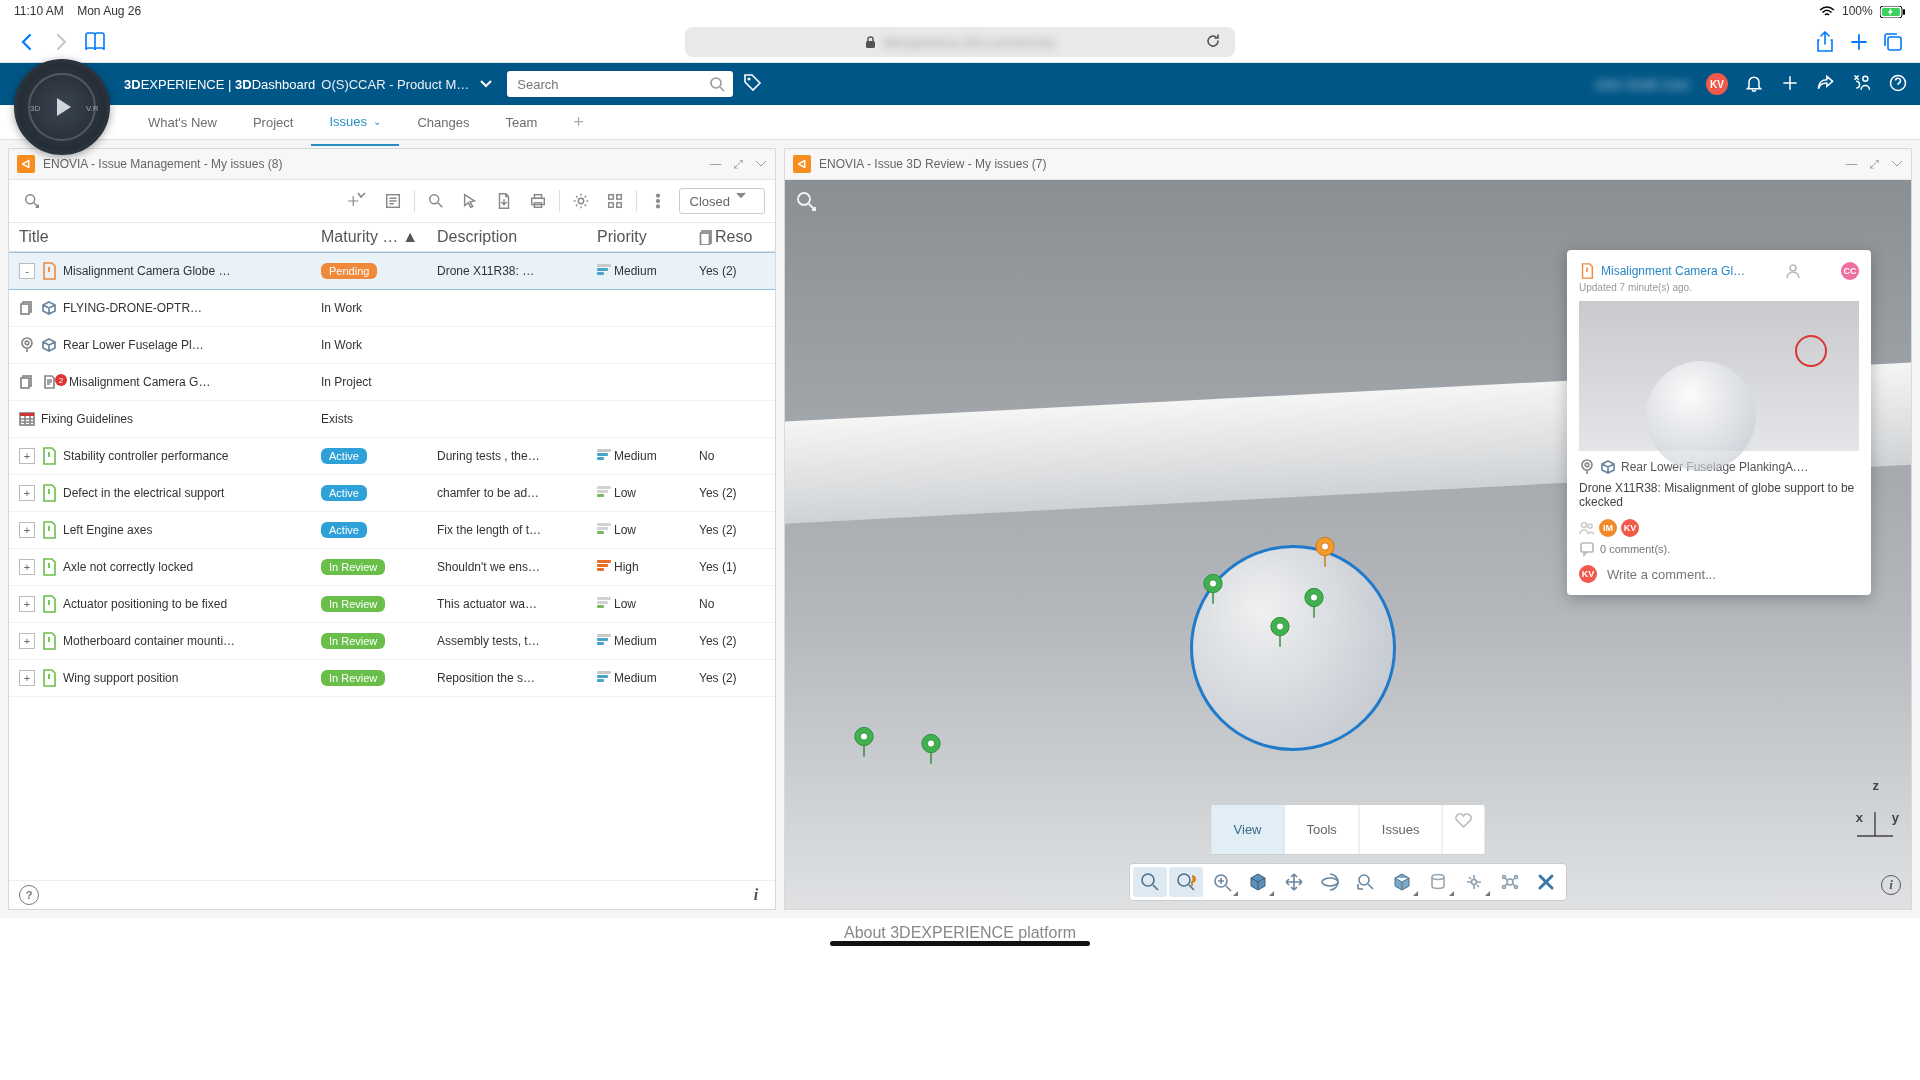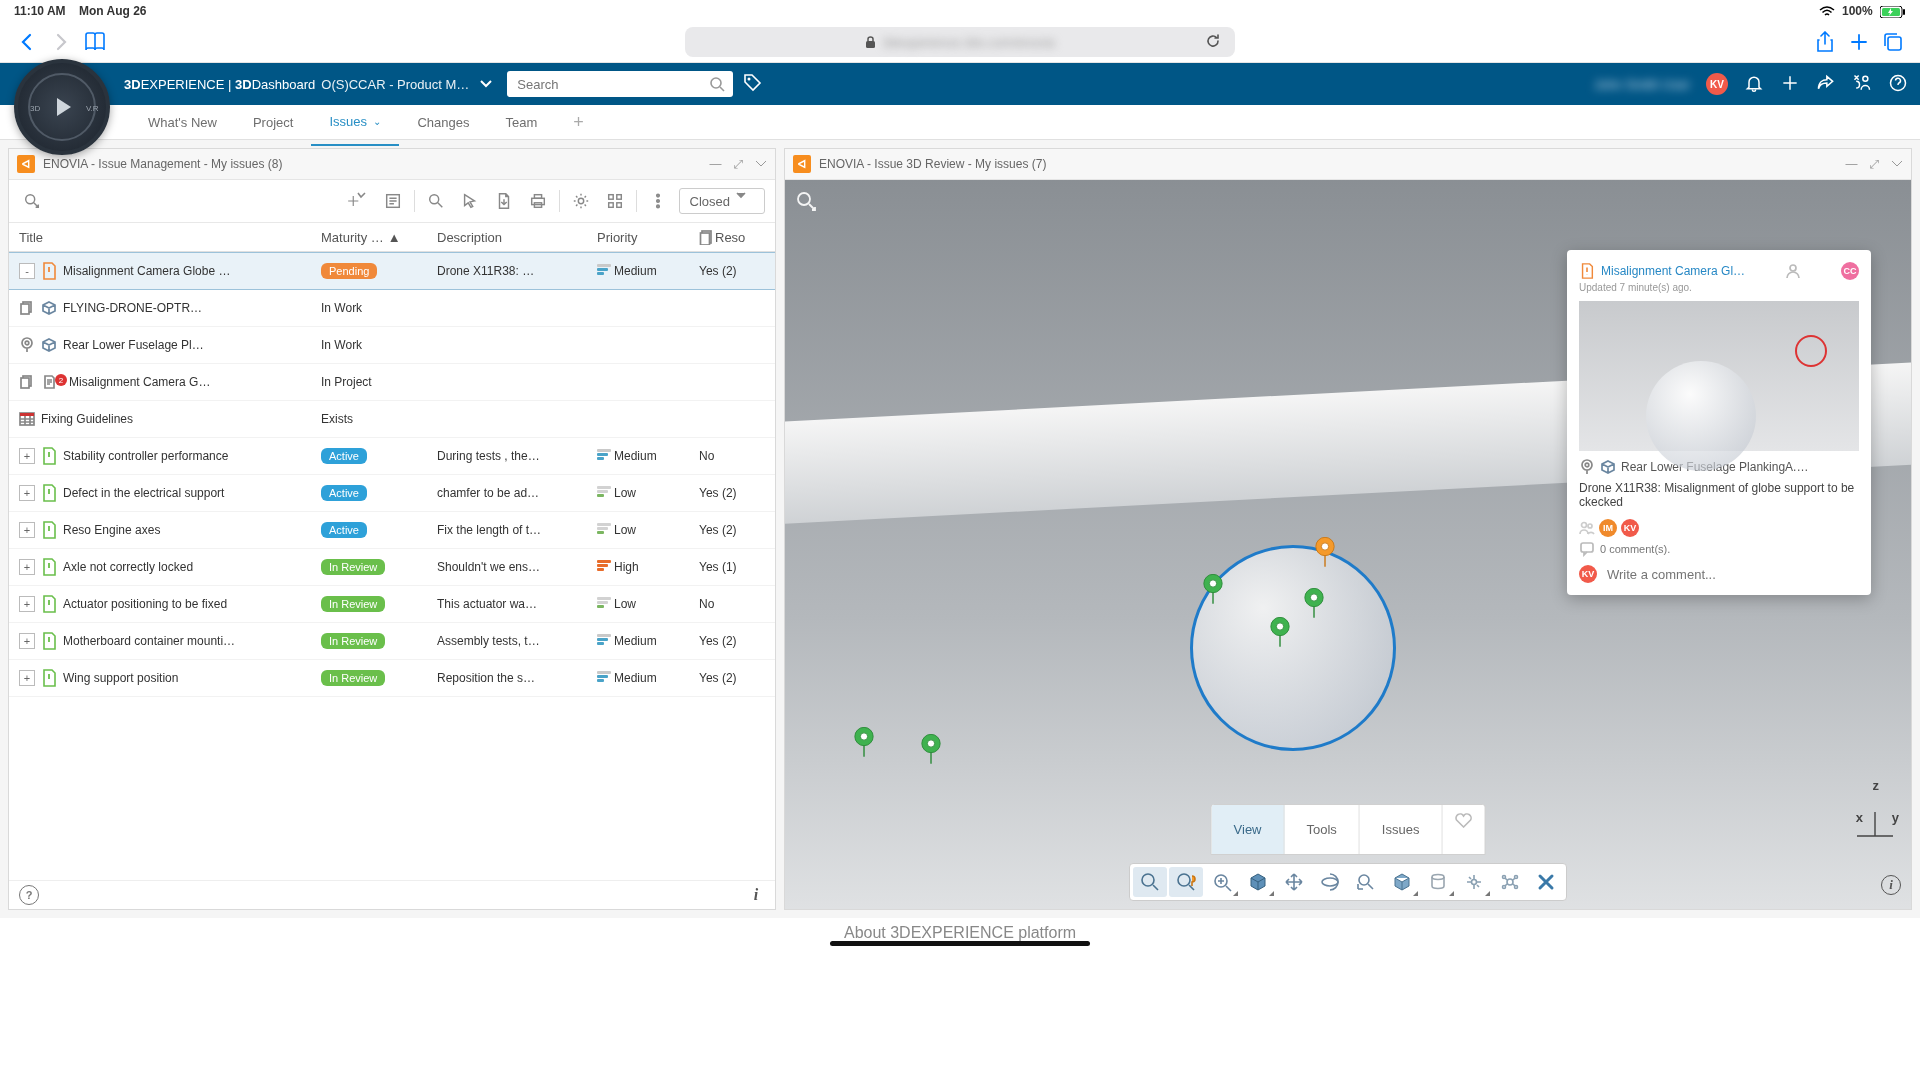--- a/index.html
+++ b/index.html
@@ -1,17 +1,17 @@
 <!DOCTYPE html>
 <html><head>
 <meta charset="utf-8">
 <style>
 html,body{margin:0;padding:0;font-family:-apple-system,BlinkMacSystemFont,"Segoe UI",Arial,sans-serif;font-size:13px;background:#fff;color:#333}
 
-.statusbar{display:flex;justify-content:space-between;align-items:center;padding:4px 14px;font-size:12px;font-weight:700}
+.statusbar{display:flex;justify-content:space-between;align-items:center;padding:4px 14px;font-size:12px;font-weight:400}
 .statusbar .sb-left span{margin-right:10px}
 .statusbar .sb-right svg{vertical-align:middle}
 
 .bchrome{display:flex;align-items:center;padding:5px 10px;border-bottom:1px solid #e5e5e5}
 .bchrome .bbtn{width:34px;height:30px;display:flex;align-items:center;justify-content:center;color:#007aff;font-size:18px}
 .bchrome .bbtn.dis{color:#c7c7cc}
 .bchrome .url{flex:1;max-width:550px;margin:0 auto;height:30px;background:#e9e9eb;border-radius:8px;display:flex;align-items:center;justify-content:center;color:#555;position:relative}
 .bchrome .url svg{margin-right:6px}
 .bchrome .url .rel{position:absolute;right:8px;color:#555}
 
@@ -44,21 +44,21 @@
 .phead .pctl{margin-left:auto;display:flex;gap:12px;color:#999}
 .phead .pctl span{cursor:pointer}
 
 
 .ltool{display:flex;align-items:center;height:42px;border-bottom:1px solid #e8e8e8;padding:0 10px;gap:8px;color:#888}
 .ltool .sep{width:1px;height:22px;background:#ddd}
 .ltool .tbtn{width:26px;height:26px;display:flex;align-items:center;justify-content:center;cursor:pointer}
 .ltool .dd{margin-left:auto;border:1px solid #ccc;border-radius:3px;padding:3px 10px;display:flex;align-items:center;gap:6px;color:#666}
 .ltool svg{width:18px;height:18px;stroke:#888;fill:none;stroke-width:1.6}
 
-.thead{display:flex;align-items:center;height:28px;border-bottom:1px solid #e0e0e0;color:#555;font-size:13px}
+.thead{display:flex;align-items:center;height:28px;border-bottom:1px solid #e0e0e0;color:#555;font-size:16px}
 .thead .c{padding:0 6px;display:flex;align-items:center}
 .c-title{flex:0 0 290px;padding-left:10px!important}
 .c-mat{flex:0 0 104px}
 .c-desc{flex:0 0 148px}
 .c-pri{flex:0 0 90px}
 .c-res{flex:0 0 70px}
 
 .trow{display:flex;align-items:center;height:36px;border-bottom:1px solid #f2f2f2;font-size:12px}
 .trow.selected{background:#e9f2f8;border-top:1px solid #9cc2da;border-bottom:1px solid #9cc2da}
 .trow .c{padding:0 6px;white-space:nowrap;overflow:hidden;text-overflow:ellipsis}
@@ -486,21 +486,21 @@
             </span>Low</div>
       <div class="c c-res">Yes (2)</div>
         </div>
         <div class="trow">
           <div class="c c-title">
             <span class="expander">+</span>
             <svg class="docico" viewBox="0 0 16 18">
               <path d="M3 1 H11 L14 4 V17 H3 Z" fill="none" stroke="#6abf4b" stroke-width="1.6"></path>
               <path d="M8 5 V10 M8 13 v.1" stroke="#6abf4b" stroke-width="1.8"></path>
             </svg>
-            <span>Reso Engine axes</span>
+            <span>Left Engine axes</span>
           </div>
       <div class="c c-mat"><span class="pill active">Active</span></div>
       <div class="c c-desc">Fix the length of t…</div>
       <div class="c c-pri"><span class="priostack prio-low">
               <i></i>
               <i></i>
               <i></i>
             </span>Low</div>
       <div class="c c-res">Yes (2)</div>
         </div>

